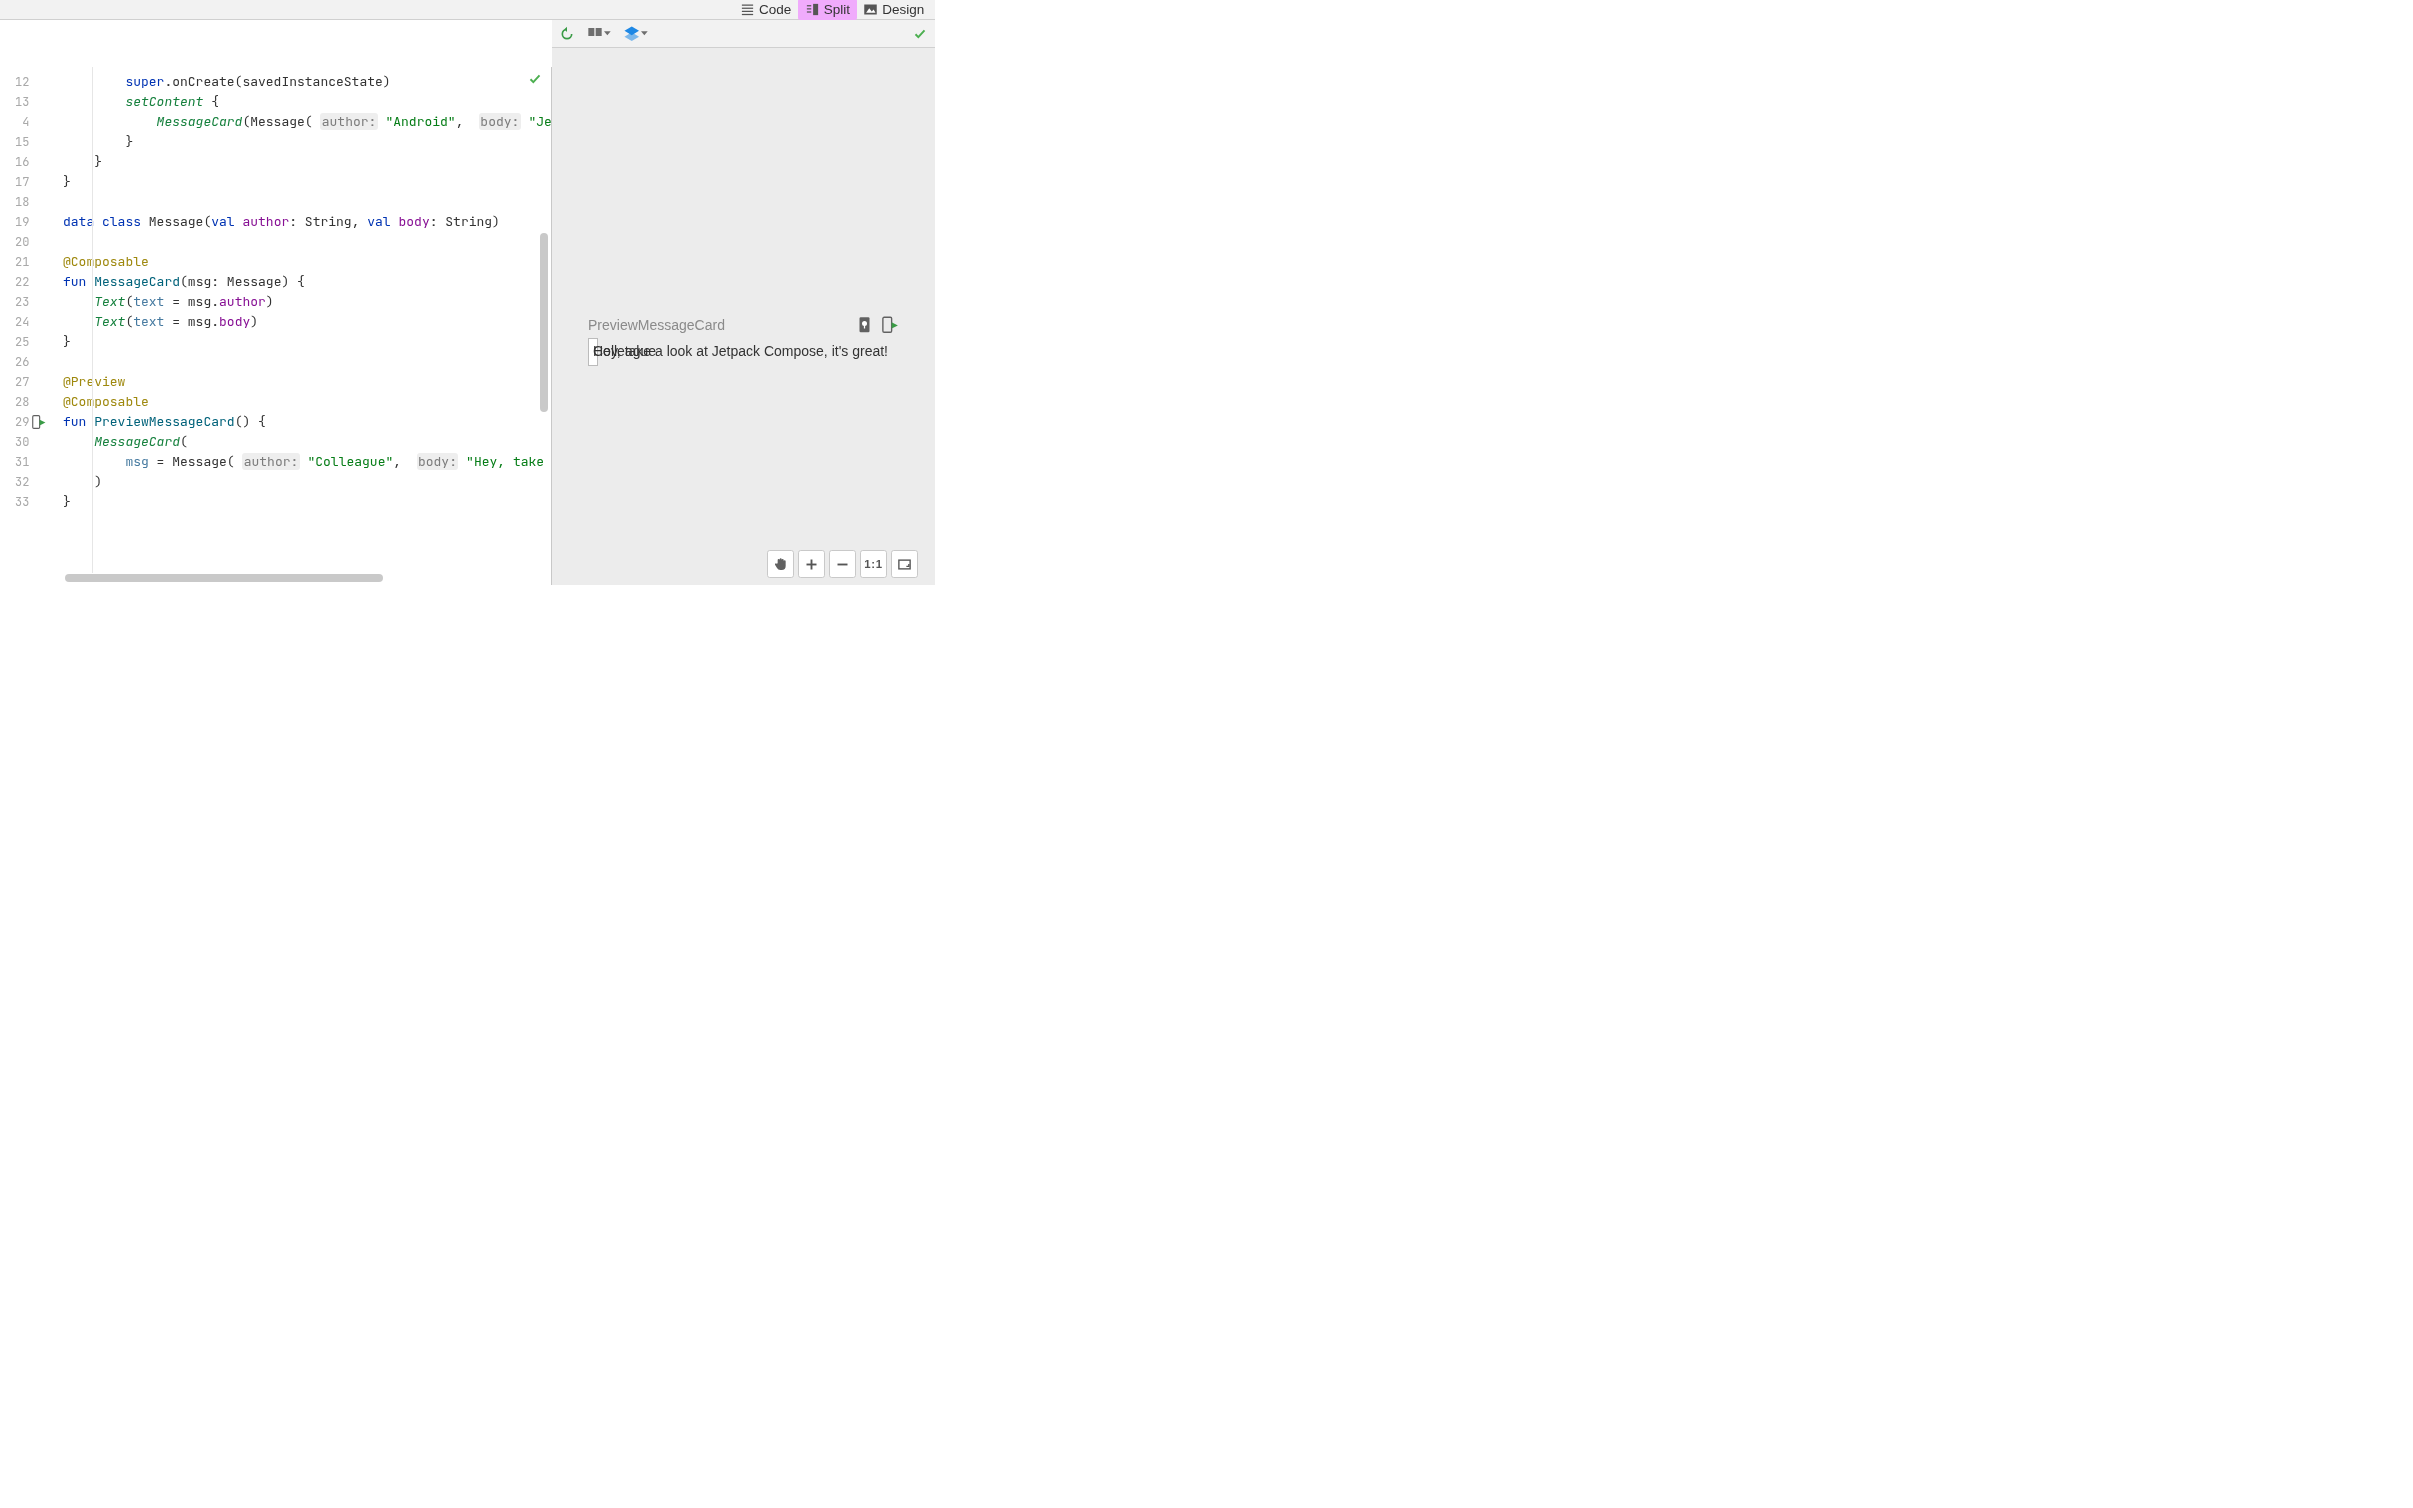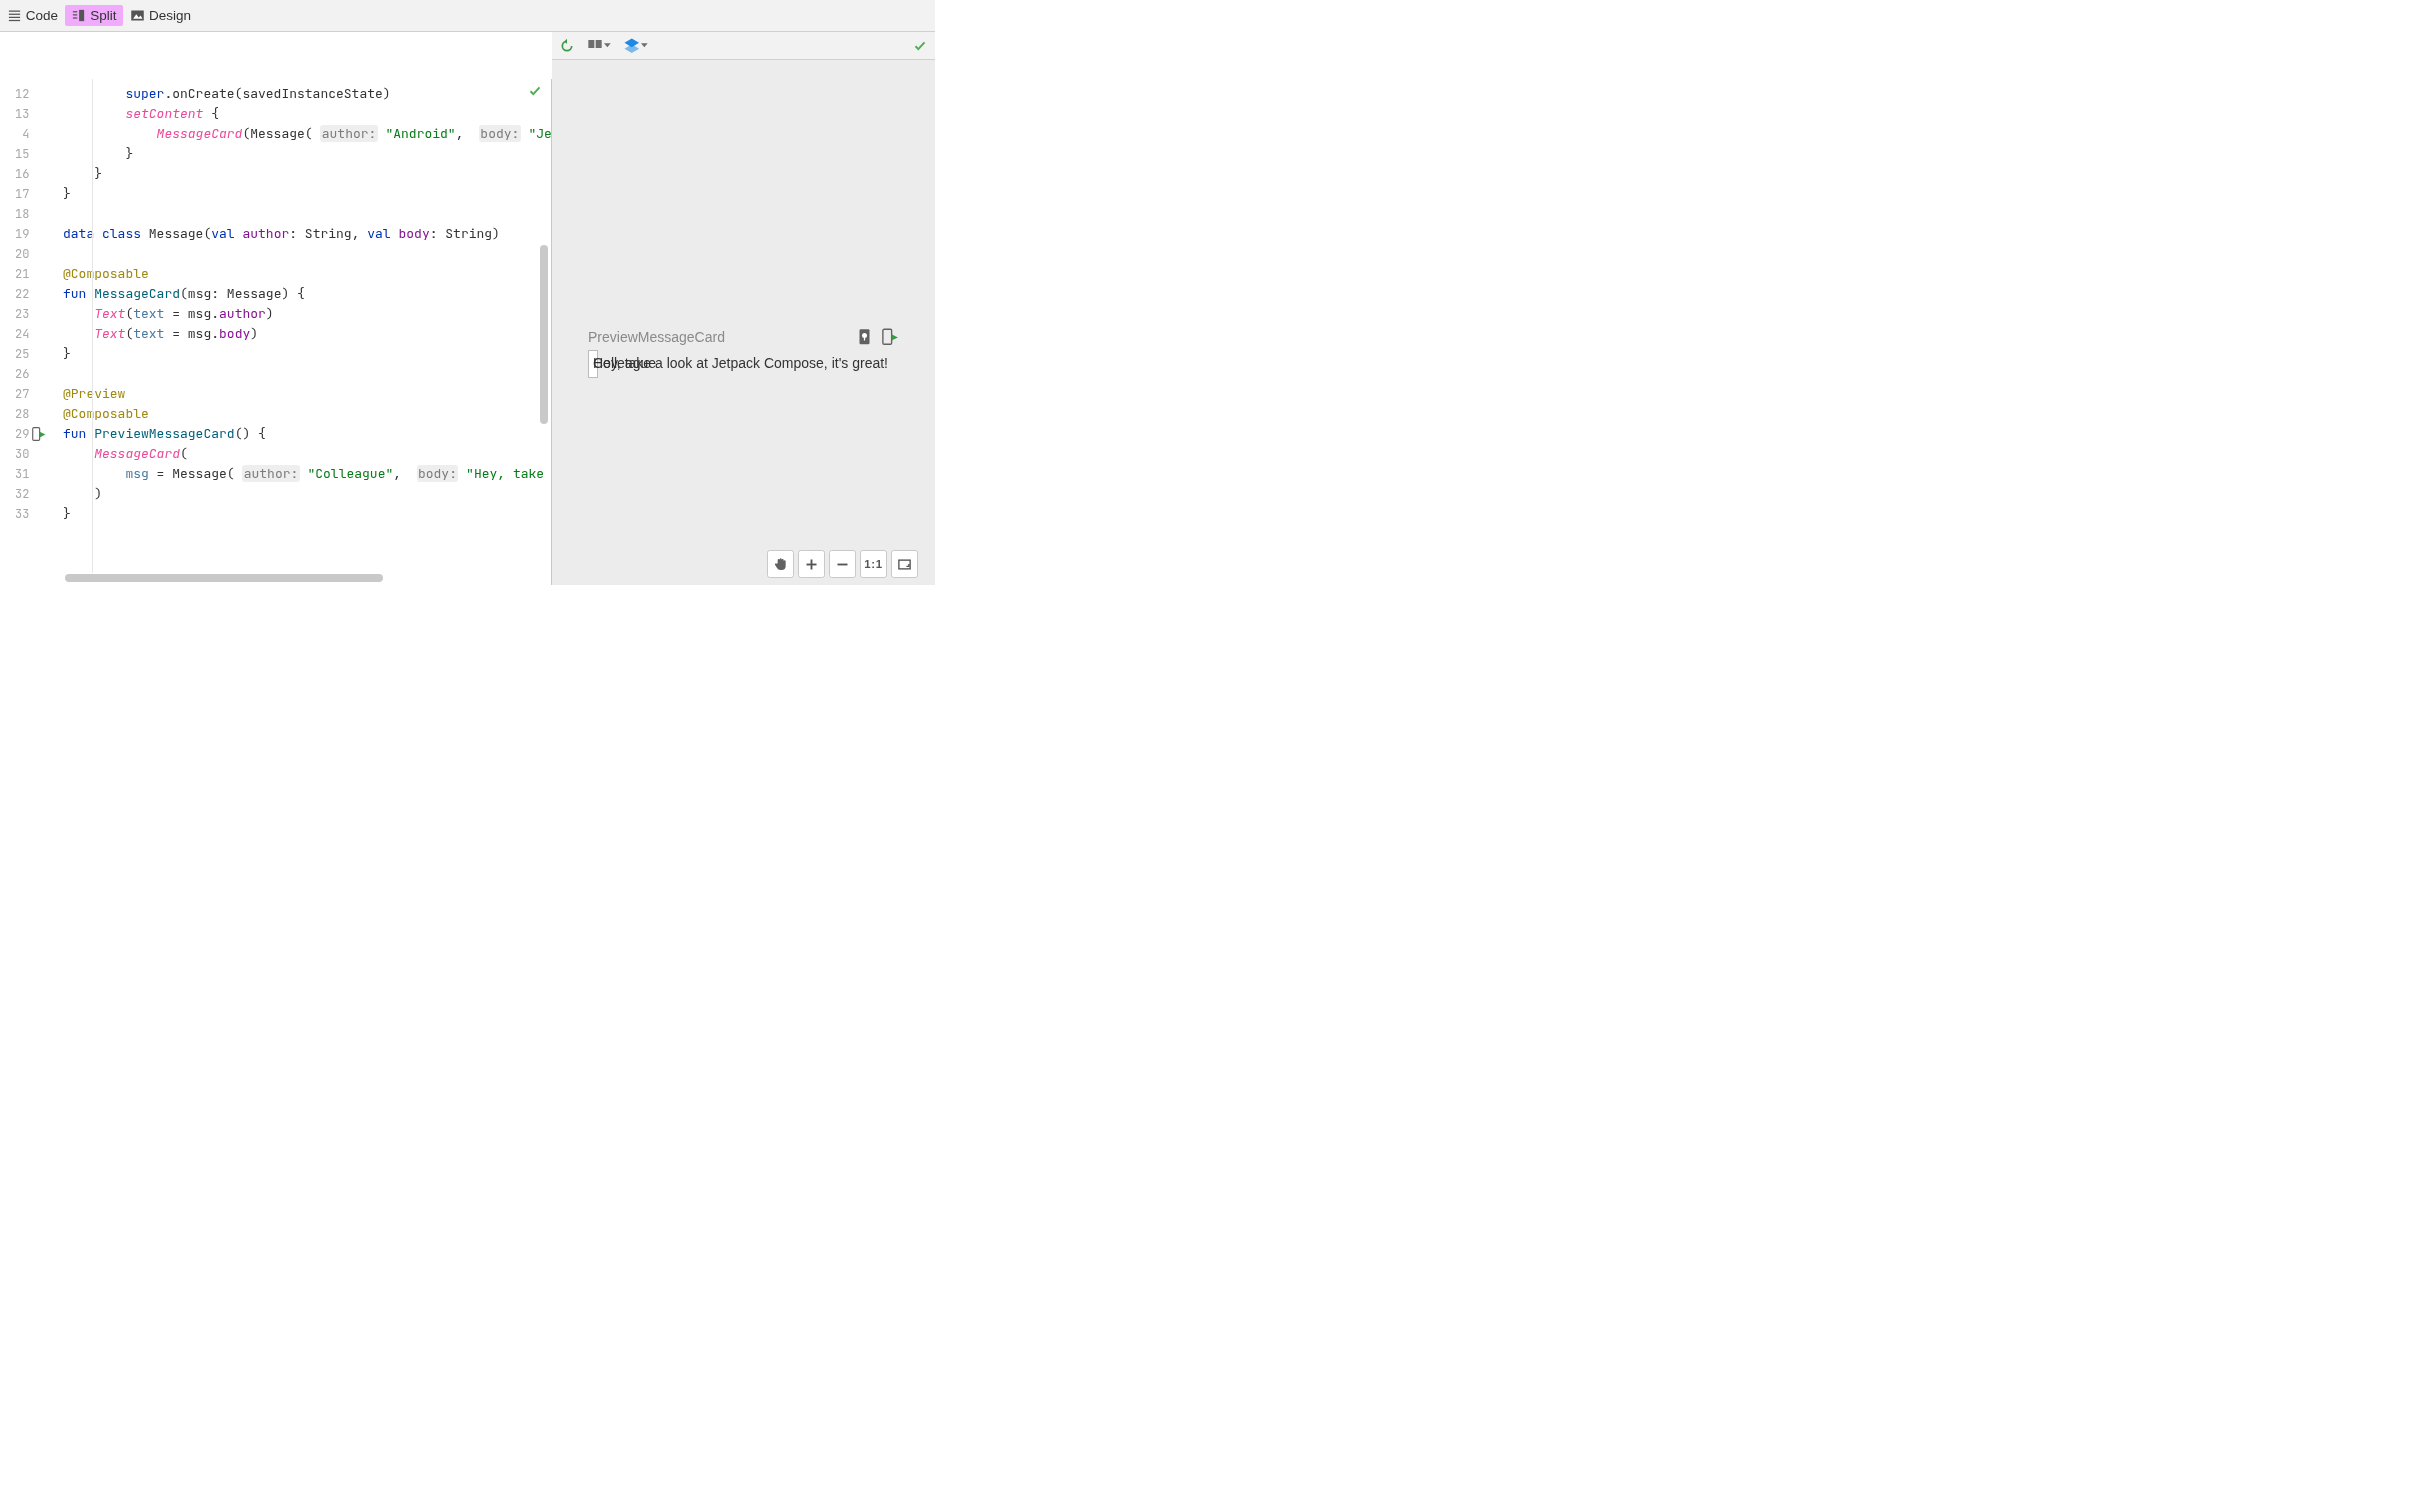--- a/index.html
+++ b/index.html
@@ -1,37 +1,37 @@
 <!DOCTYPE html>
 <html style="font-size:10.8px"><head>
 <meta charset="utf-8">
 <style>
   * { margin: 0; padding: 0; box-sizing: border-box; }
   html, body { width: 100%; height: 100%; font-family: -apple-system, 'Helvetica Neue', Arial, sans-serif; background: #fff; }
   .root { display: flex; flex-direction: column; width: 935px; height: 585px; overflow: hidden; }
 
   
-  .tabbar { height: 32px; background: #f2f2f2; border-bottom: 0.7px solid #d0d0d0; display: flex; align-items: center; padding-right: 4px; gap: 0; }
+  .tabbar { height: 20px; background: #f2f2f2; border-bottom: 0.7px solid #d0d0d0; display: flex; align-items: center; justify-content: flex-end; padding-right: 4px; gap: 0; }
   .tab { display: flex; align-items: center; gap: 4px; padding: 2.7px 6.7px; font-size: 13.5px; color: #333; border-radius: 2px; cursor: pointer; }
   .tab.active { background: #f0abfc; }
   .tab svg { width: 15px; height: 15px; }
 
   
   .main { flex: 1; display: flex; min-height: 0; }
   .editor-pane { width: 552px; display: flex; flex-direction: column; border-right: 0.7px solid #c8c8c8; position: relative; margin-top: 47px; }
   .editor-scroll { flex: 1; display: flex; overflow: hidden; position: relative; }
   .gutter { width: 47px; padding-top: 5.4px; flex: none; background: #fff; }
   .gutter-row { height: 20px; display: flex; align-items: center; justify-content: flex-end; padding-right: 17.5px; font-family: 'JetBrains Mono', 'Menlo', monospace; font-size: 12px; color: #a9a9a9; position: relative; }
   .gutter-run { position: absolute; right: 1.3px; top: 50%; transform: translateY(-50%); }
   .code { flex: 1; padding-top: 5.4px; font-family: 'JetBrains Mono', 'Menlo', monospace; font-size: 13px; line-height: 20px; white-space: pre; overflow: hidden; color: #333; }
   .vline { position: absolute; left: 92px; top: 0; bottom: 12px; width: 0.7px; background: #e6e6e6; }
 
   
   .kw { color: #0033B3; }           
-  .fn-call-italic { color: #ec4899; font-style: italic; }
+  .fn-call-italic { color: #15803d; font-style: italic; }
   .fn-decl { color: #00627A; }
   .ann { color: #9E880D; }          
   .param { color: #7c7c7c; background: #eeeeee; padding: 0 1.3px; border-radius: 3px; }
   .str { color: #067D17; }
   .propref { color: #871094; }
   .argname { color: #467aa0; }
   .plain { color: #333; }
 
   
   .editor-check { position: absolute; top: 5.4px; right: 8px; color: #4caf50; }

